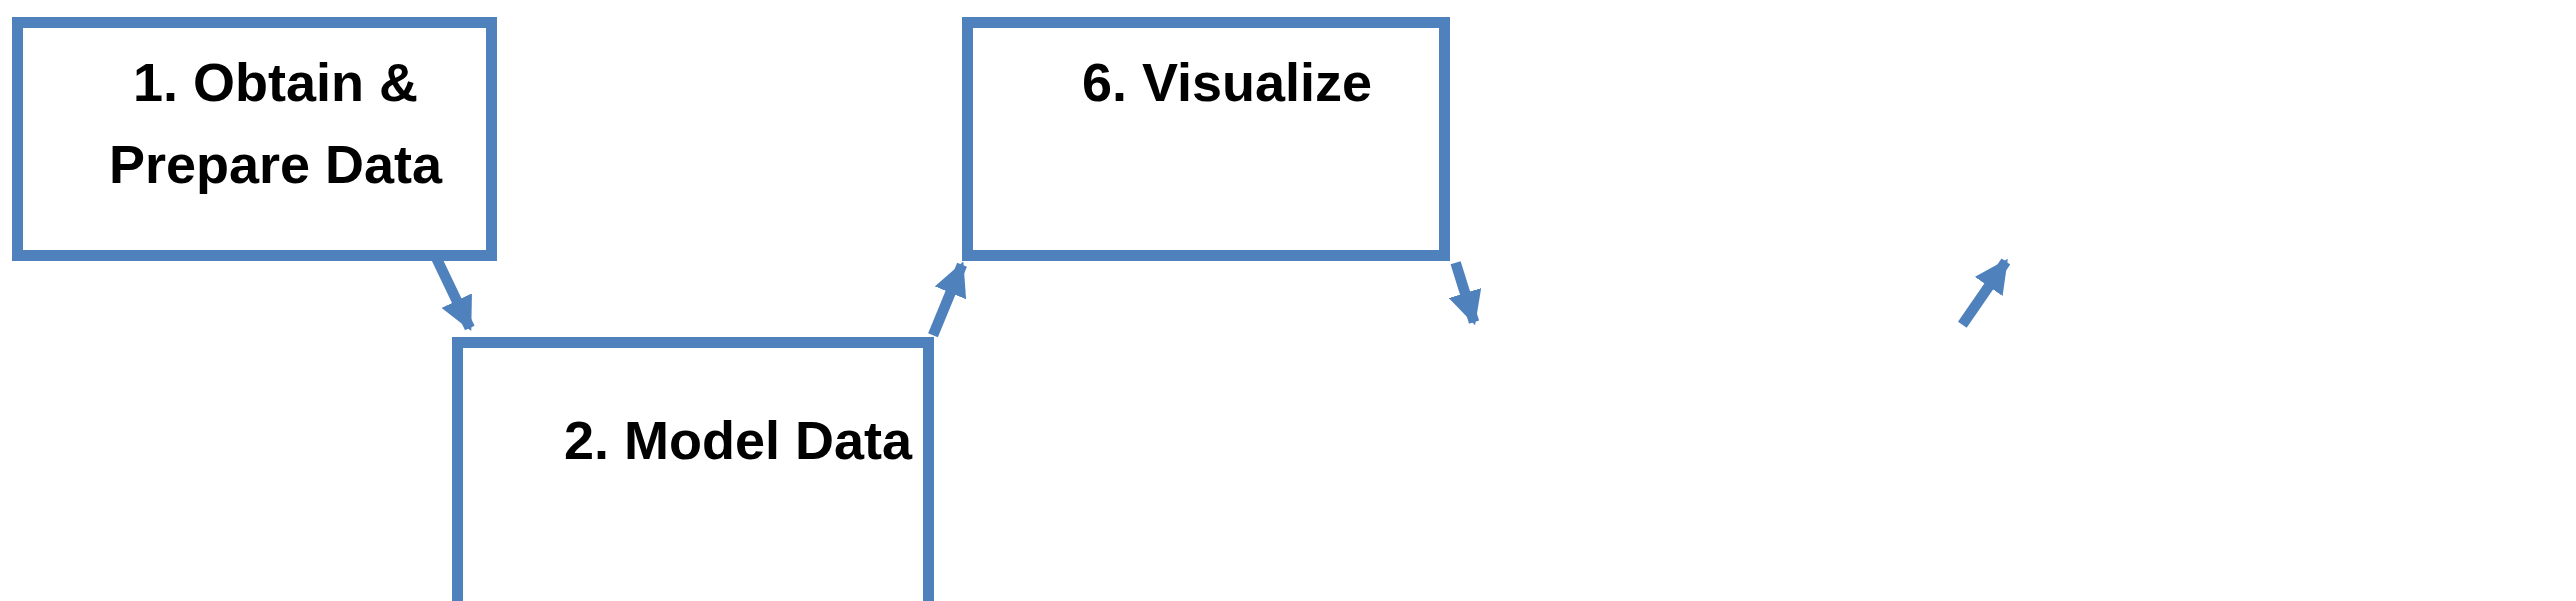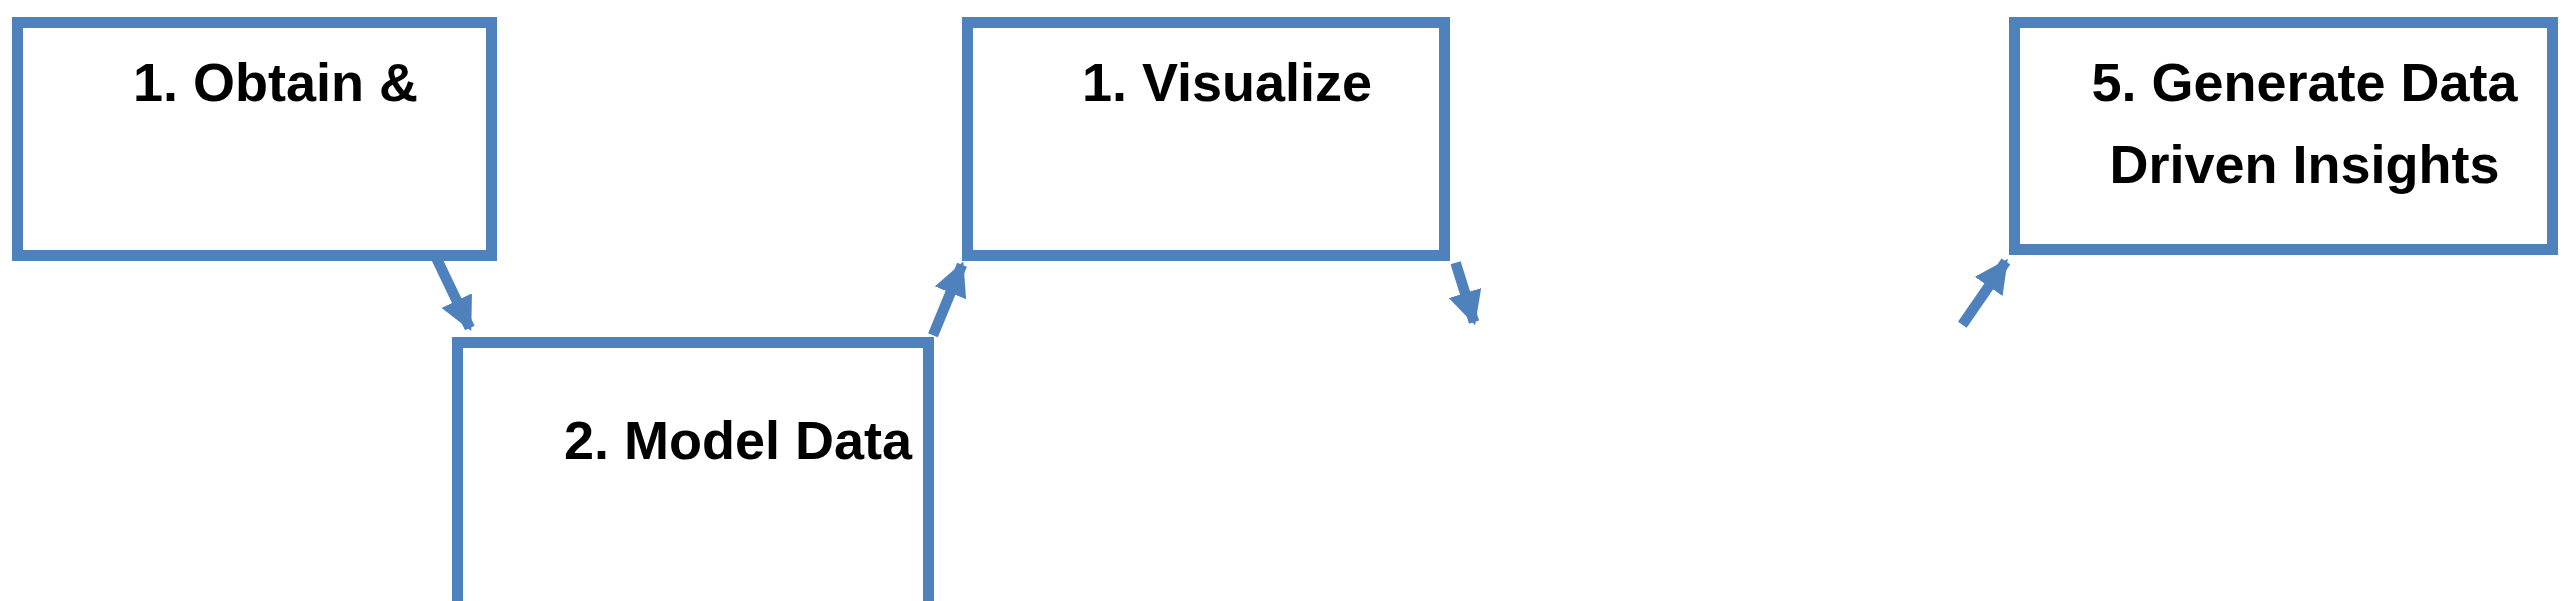--- a/index.html
+++ b/index.html
@@ -72,31 +72,28 @@
       </marker>
     </defs>
     <line class="connector" x1="658" y1="384" x2="712" y2="497" marker-end="url(#arrowhead)"></line>
     <line class="connector" x1="1414" y1="508" x2="1458" y2="401" marker-end="url(#arrowhead)"></line>
     <line class="connector" x1="2206" y1="398" x2="2234" y2="488" marker-end="url(#arrowhead)"></line>
     <line class="connector" x1="2974" y1="492" x2="3040" y2="396" marker-end="url(#arrowhead)"></line>
   </svg>
 
   <div class="step-box box-1">
     <span class="step-line">1. Obtain &amp;</span>
+    <span class="step-line">Prepare Data</span>
   </div>
 
   <div class="step-box box-2">
     <span class="step-line">2. Model Data</span>
     <span class="step-line"></span>
   </div>
 
   <div class="step-box box-3">
-    <span class="step-line">1. Visualize</span>
+    <span class="step-line">6. Visualize</span>
   </div>
 
 
-  <div class="step-box box-5">
-    <span class="step-line">5. Generate Data</span>
-    <span class="step-line">Driven Insights</span>
-  </div>
 
 </div>
 
 
 </body></html>

